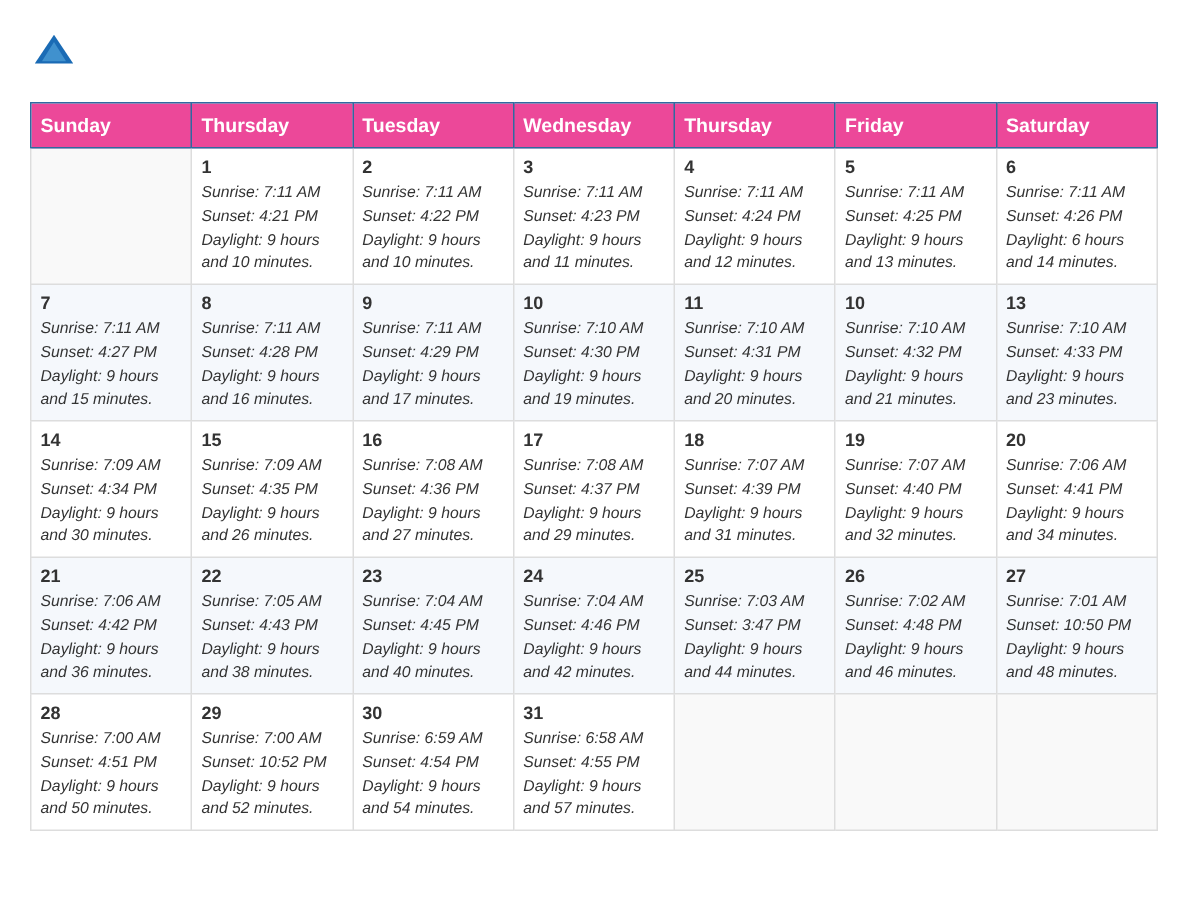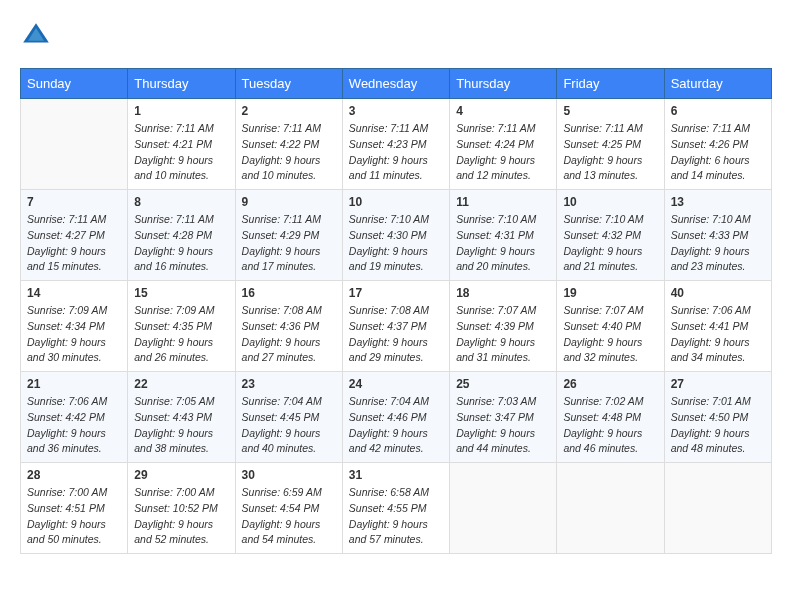--- a/index.html
+++ b/index.html
@@ -45,24 +45,24 @@
       font-size: 15px;
       color: #555;
       margin-top: 2px;
     }
     .calendar {
       width: 100%;
       border-collapse: collapse;
       border: 1px solid #ccc;
     }
     .calendar th {
-      background-color: #3b82f6;
+      background-color: #ec4899;
       color: #fff;
       font-size: 13px;
-      font-weight: normal;
+      font-weight: bold;
       padding: 7px 6px;
       text-align: left;
       border: 1px solid #2e6aa0;
     }
     .calendar td {
       vertical-align: top;
       padding: 5px 6px;
       border: 1px solid #ddd;
       font-size: 11px;
       color: #333;
@@ -273,21 +273,21 @@
         </td>
         <td>
           <span class="day-num">19</span>
         <div class="day-info">
           <span>Sunrise: 7:07 AM</span><br>
           <span>Sunset: 4:40 PM</span><br>
           <span>Daylight: 9 hours and 32 minutes.</span>
         </div>
         </td>
         <td>
-          <span class="day-num">40</span>
+          <span class="day-num">20</span>
         <div class="day-info">
           <span>Sunrise: 7:06 AM</span><br>
           <span>Sunset: 4:41 PM</span><br>
           <span>Daylight: 9 hours and 34 minutes.</span>
         </div>
         </td>
       </tr>
       <tr>
         <td>
           <span class="day-num">21</span>
@@ -334,21 +334,21 @@
         <div class="day-info">
           <span>Sunrise: 7:02 AM</span><br>
           <span>Sunset: 4:48 PM</span><br>
           <span>Daylight: 9 hours and 46 minutes.</span>
         </div>
         </td>
         <td>
           <span class="day-num">27</span>
         <div class="day-info">
           <span>Sunrise: 7:01 AM</span><br>
-          <span>Sunset: 4:50 PM</span><br>
+          <span>Sunset: 10:50 PM</span><br>
           <span>Daylight: 9 hours and 48 minutes.</span>
         </div>
         </td>
       </tr>
       <tr>
         <td>
           <span class="day-num">28</span>
         <div class="day-info">
           <span>Sunrise: 7:00 AM</span><br>
           <span>Sunset: 4:51 PM</span><br>

